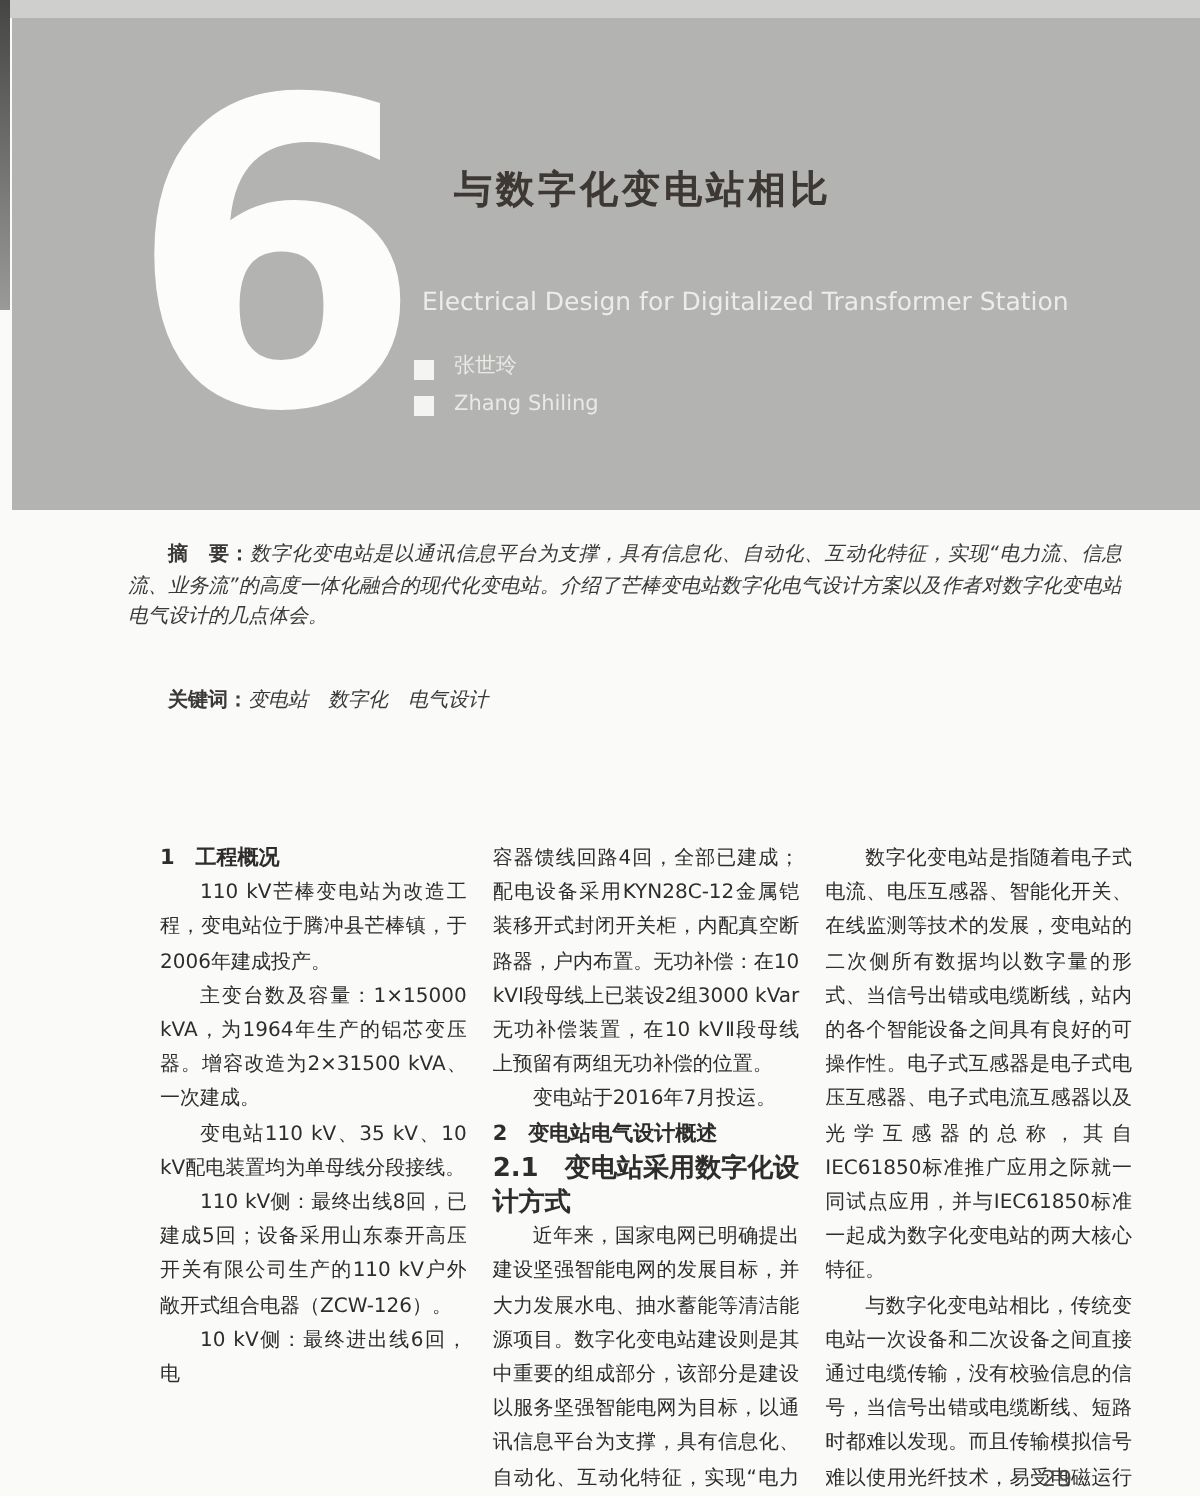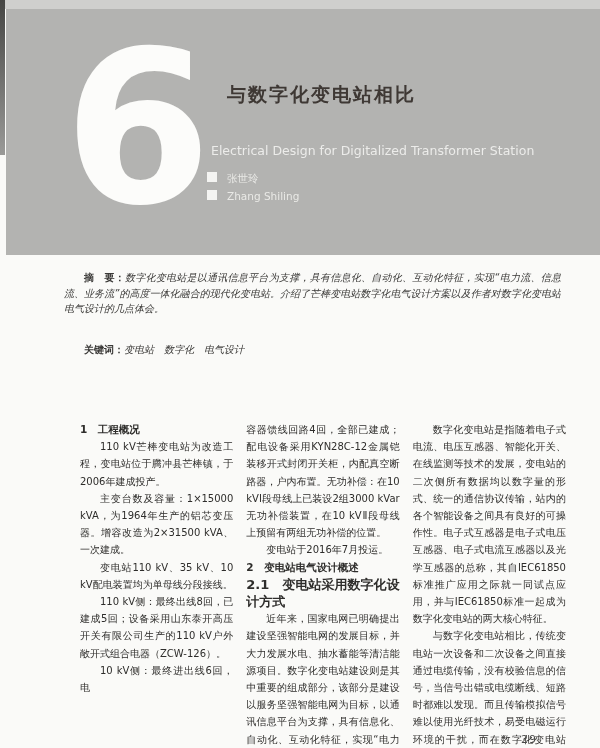--- a/index.html
+++ b/index.html
@@ -13,21 +13,21 @@
   .top-strip { position:absolute; left:0; top:0; width:600px; height:9px; background:#cfcfcd; }
   .edge-mark { position:absolute; left:0; top:0; width:5px; height:155px;
                background:linear-gradient(to bottom,#454543,#9a9a98); }
   .header { position:absolute; left:6px; top:9px; width:594px; height:246px; background:#b3b3b1; }
   .chapter-num { position:absolute; left:58px; top:14px; font-size:212px; font-weight:bold;
                  line-height:1; color:#fcfcfa; letter-spacing:-4px; }
   .title-zh { position:absolute; left:221px; top:73px; font-size:19px; font-weight:bold;
               letter-spacing:2px; color:#3e3834; }
   .title-en { position:absolute; left:205px; top:106px; font-size:12.5px; color:#ececea;margin-top:28px; }
   .authors { position:absolute; left:201px; top:163px; }
-  .author-row { display:flex; align-items:flex-start; gap:10px; height:18px;
+  .author-row { display:flex; align-items:flex-end; gap:10px; height:18px;
                 font-size:10.5px; color:#e9e9e6; }
   .bullet { width:10px; height:10px; background:#f4f4f2; flex:0 0 auto; }
   .abstract { position:absolute; left:64px; top:270px; width:497px; height:62px;
               font-size:10px; line-height:15.5px; text-align:justify; text-indent:20px;
               color:#3a3937; overflow:hidden; }
   .abstract .lead, .keywords .lead { font-weight:bold; font-style:normal; }
   .it { font-style:italic; }
   .keywords { position:absolute; left:84px; top:343px; font-size:10px; color:#3a3937; }
   .columns { position:absolute; left:80px; top:421px; width:486px; height:327px;
              display:flex; gap:13px; overflow:hidden;justify-content:space-between; }
@@ -86,21 +86,21 @@
 
     <div class="col">
       <p class="cont">容器馈线回路4回，全部已建成；配电设备采用KYN28C-12金属铠装移开式封闭开关柜，内配真空断路器，户内布置。无功补偿：在10 kVⅠ段母线上已装设2组3000 kVar无功补偿装置，在10 kVⅡ段母线上预留有两组无功补偿的位置。</p>
       <p class="ind">变电站于2016年7月投运。</p>
       <h3>2　变电站电气设计概述</h3>
       <h4>2.1　变电站采用数字化设计方式</h4>
       <p class="ind">近年来，国家电网已明确提出建设坚强智能电网的发展目标，并大力发展水电、抽水蓄能等清洁能源项目。数字化变电站建设则是其中重要的组成部分，该部分是建设以服务坚强智能电网为目标，以通讯信息平台为支撑，具有信息化、自动化、互动化特征，实现“电力流、信息流、业务流”的高度一体化融合的现代化数字变电站。</p>
     </div>
 
     <div class="col">
-      <p class="ind">数字化变电站是指随着电子式电流、电压互感器、智能化开关、在线监测等技术的发展，变电站的二次侧所有数据均以数字量的形式、统一的通信协议传输，站内的各个智能设备之间具有良好的可操作性。电子式互感器是电子式电压互感器、电子式电流互感器以及光学互感器的总称，其自IEC61850标准推广应用之际就一同试点应用，并与IEC61850标准一起成为数字化变电站的两大核心特征。</p>
+      <p class="ind">数字化变电站是指随着电子式电流、电压互感器、智能化开关、在线监测等技术的发展，变电站的二次侧所有数据均以数字量的形式、当信号出错或电缆断线，站内的各个智能设备之间具有良好的可操作性。电子式互感器是电子式电压互感器、电子式电流互感器以及光学互感器的总称，其自IEC61850标准推广应用之际就一同试点应用，并与IEC61850标准一起成为数字化变电站的两大核心特征。</p>
       <p class="ind">与数字化变电站相比，传统变电站一次设备和二次设备之间直接通过电缆传输，没有校验信息的信号，当信号出错或电缆断线、短路时都难以发现。而且传输模拟信号难以使用光纤技术，易受电磁运行环境的干扰，而在数字化变电站中，采用光纤通信方式传输信息，</p>
     </div>
 
   </div>
 
   <div class="page-num">29</div>
 
 </div>
 
 </body></html>

